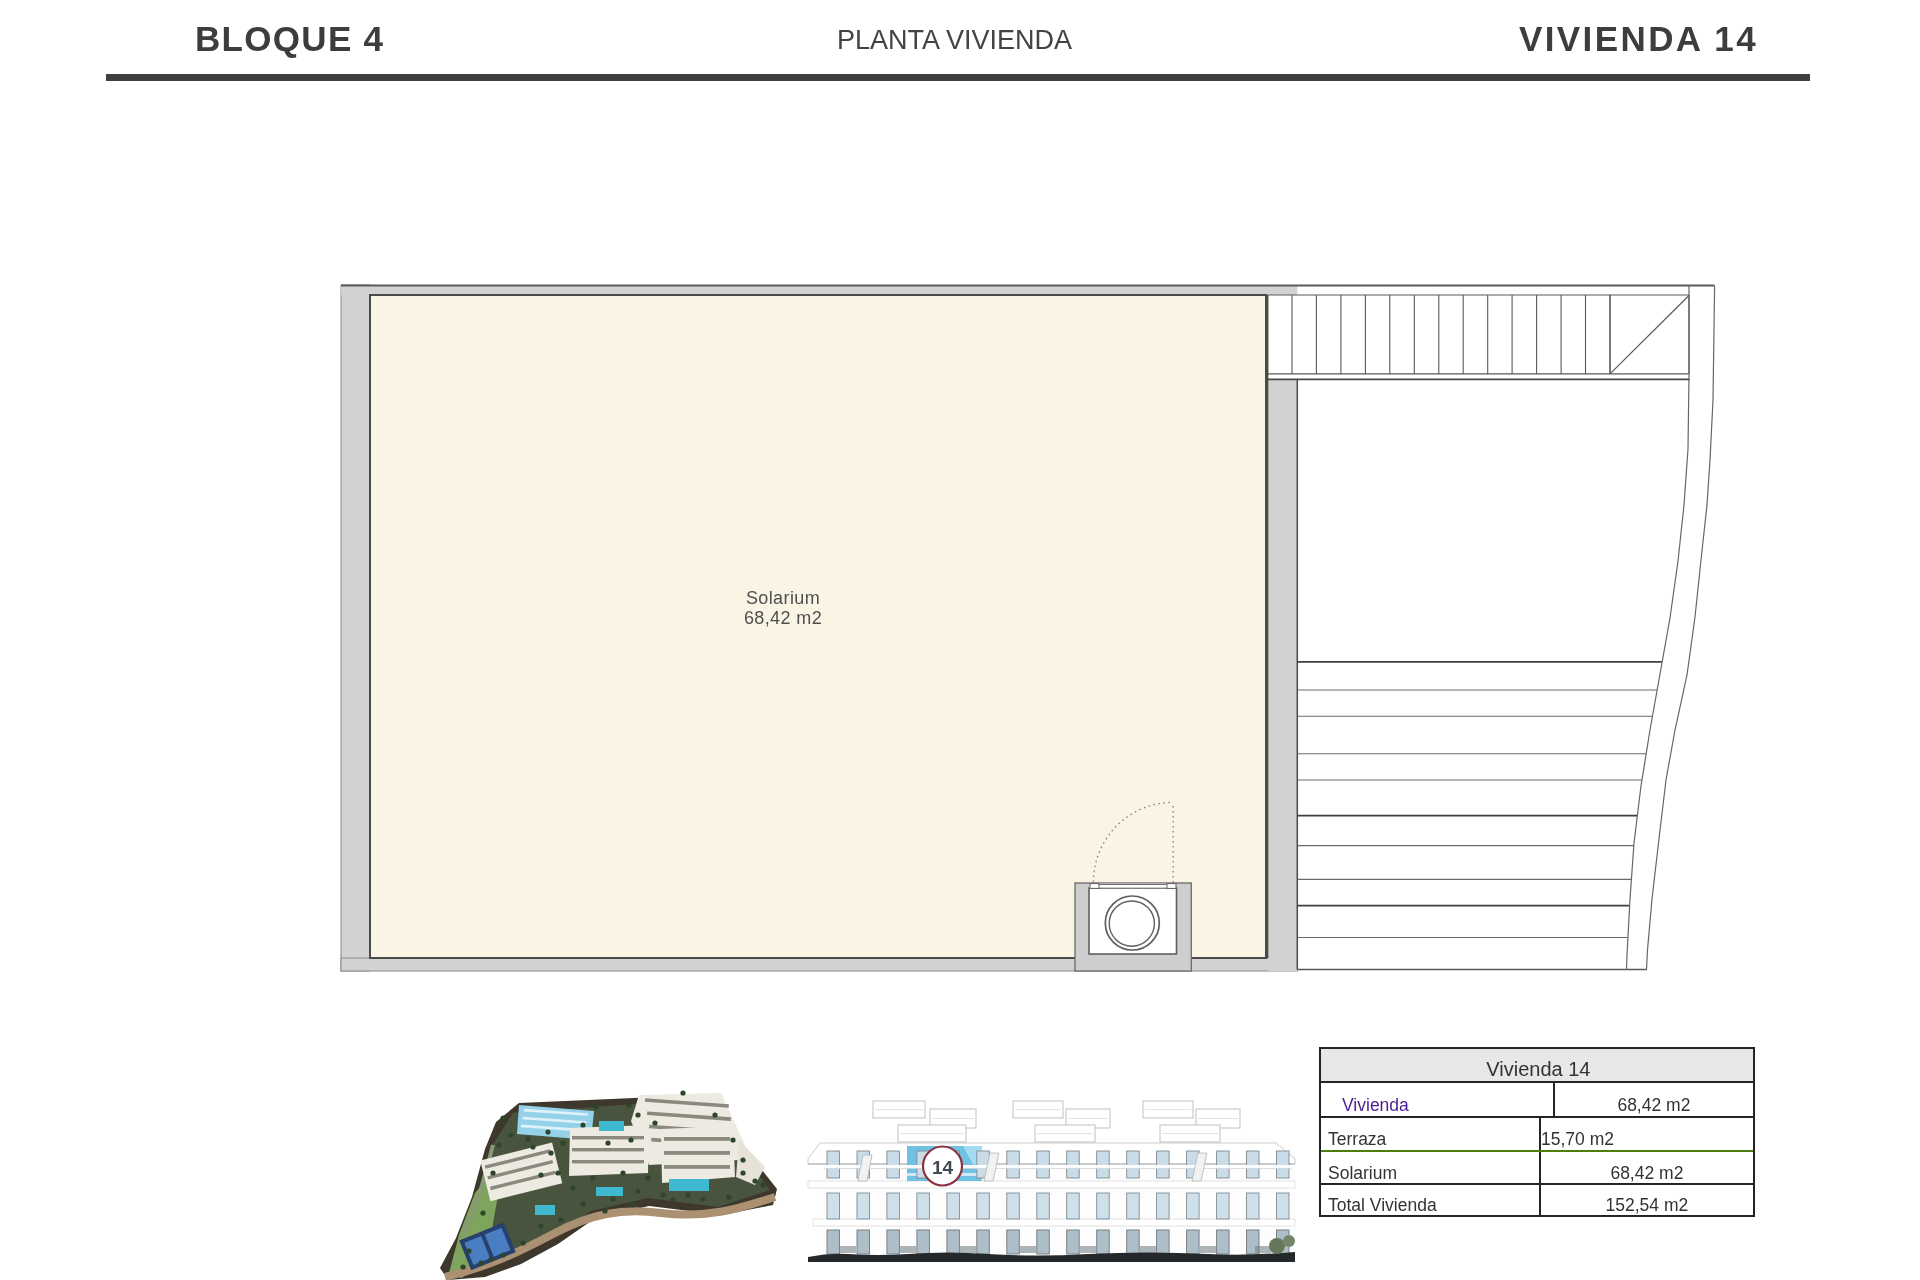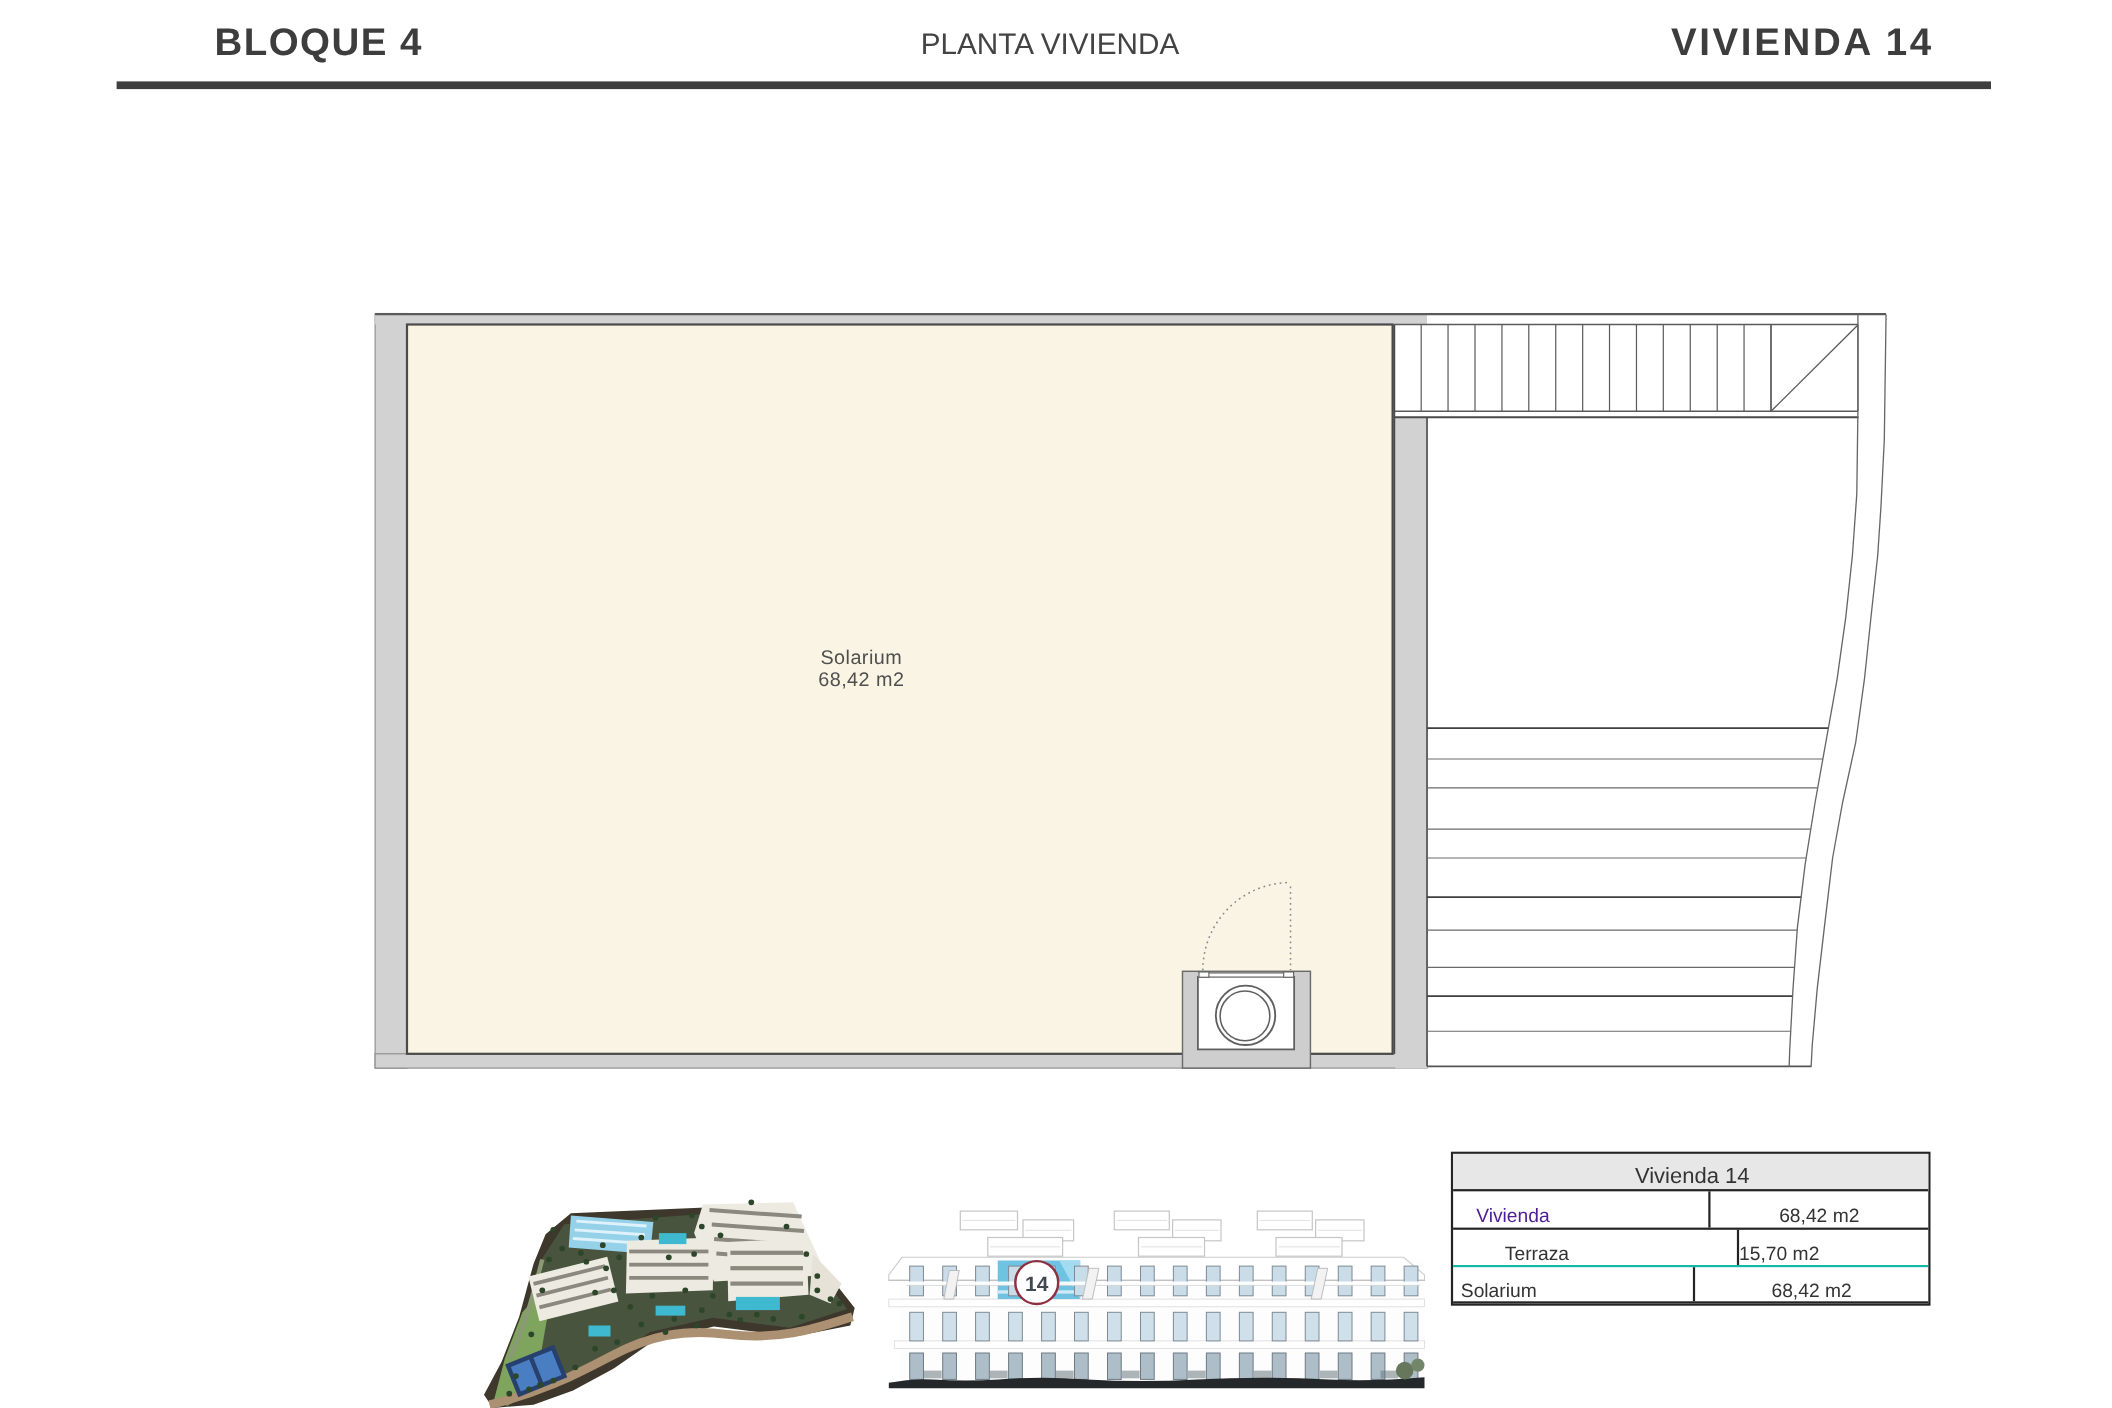--- a/index.html
+++ b/index.html
@@ -320,25 +320,29 @@
 
   <div class="abs" style="left:1319px;top:1046.5px;width:431.8px;border:2.6px solid #242424;">
 
     <div style="height:32px;background:#e7e7e7;border-bottom:2px solid #242424;text-align:center;font-size:20px;color:#333;line-height:40px;text-indent:3px;">Vivienda 14</div>
 
     <div style="height:33px;border-bottom:2px solid #242424;display:flex;">
       <div style="width:211px;border-right:2px solid #242424;font-size:17.5px;color:#4c1d95;line-height:44px;padding-left:21px;">Vivienda</div>
       <div style="flex:1;font-size:17.5px;color:#333;line-height:44px;text-align:center;">68,42 m2</div>
     </div>
 
-    <div style="height:32.3px;border-bottom:2px solid #14b8a6;display:flex;padding-left:40px;">
+    <div style="height:32.3px;border-bottom:2px solid #4d7c0f;display:flex;">
       <div style="width:211px;border-right:2px solid #242424;font-size:17.5px;color:#333;line-height:43px;padding-left:7px;">Terraza</div>
       <div style="flex:1;font-size:17.5px;color:#333;line-height:43px;text-align:left;">15,70 m2</div>
     </div>
 
     <div style="height:31.2px;border-bottom:2px solid #242424;display:flex;">
       <div style="width:211px;border-right:2px solid #242424;font-size:17.5px;color:#333;line-height:42px;padding-left:7px;">Solarium</div>
       <div style="flex:1;font-size:17.5px;color:#333;line-height:42px;text-align:center;">68,42 m2</div>
     </div>
 
+    <div style="height:29.8px;display:flex;">
+      <div style="width:211px;border-right:2px solid #242424;font-size:17.5px;color:#333;line-height:40px;padding-left:7px;">Total Vivienda</div>
+      <div style="flex:1;font-size:17.5px;color:#333;line-height:40px;text-align:center;">152,54 m2</div>
+    </div>
   </div>
 
 </div>
 
 </body></html>

